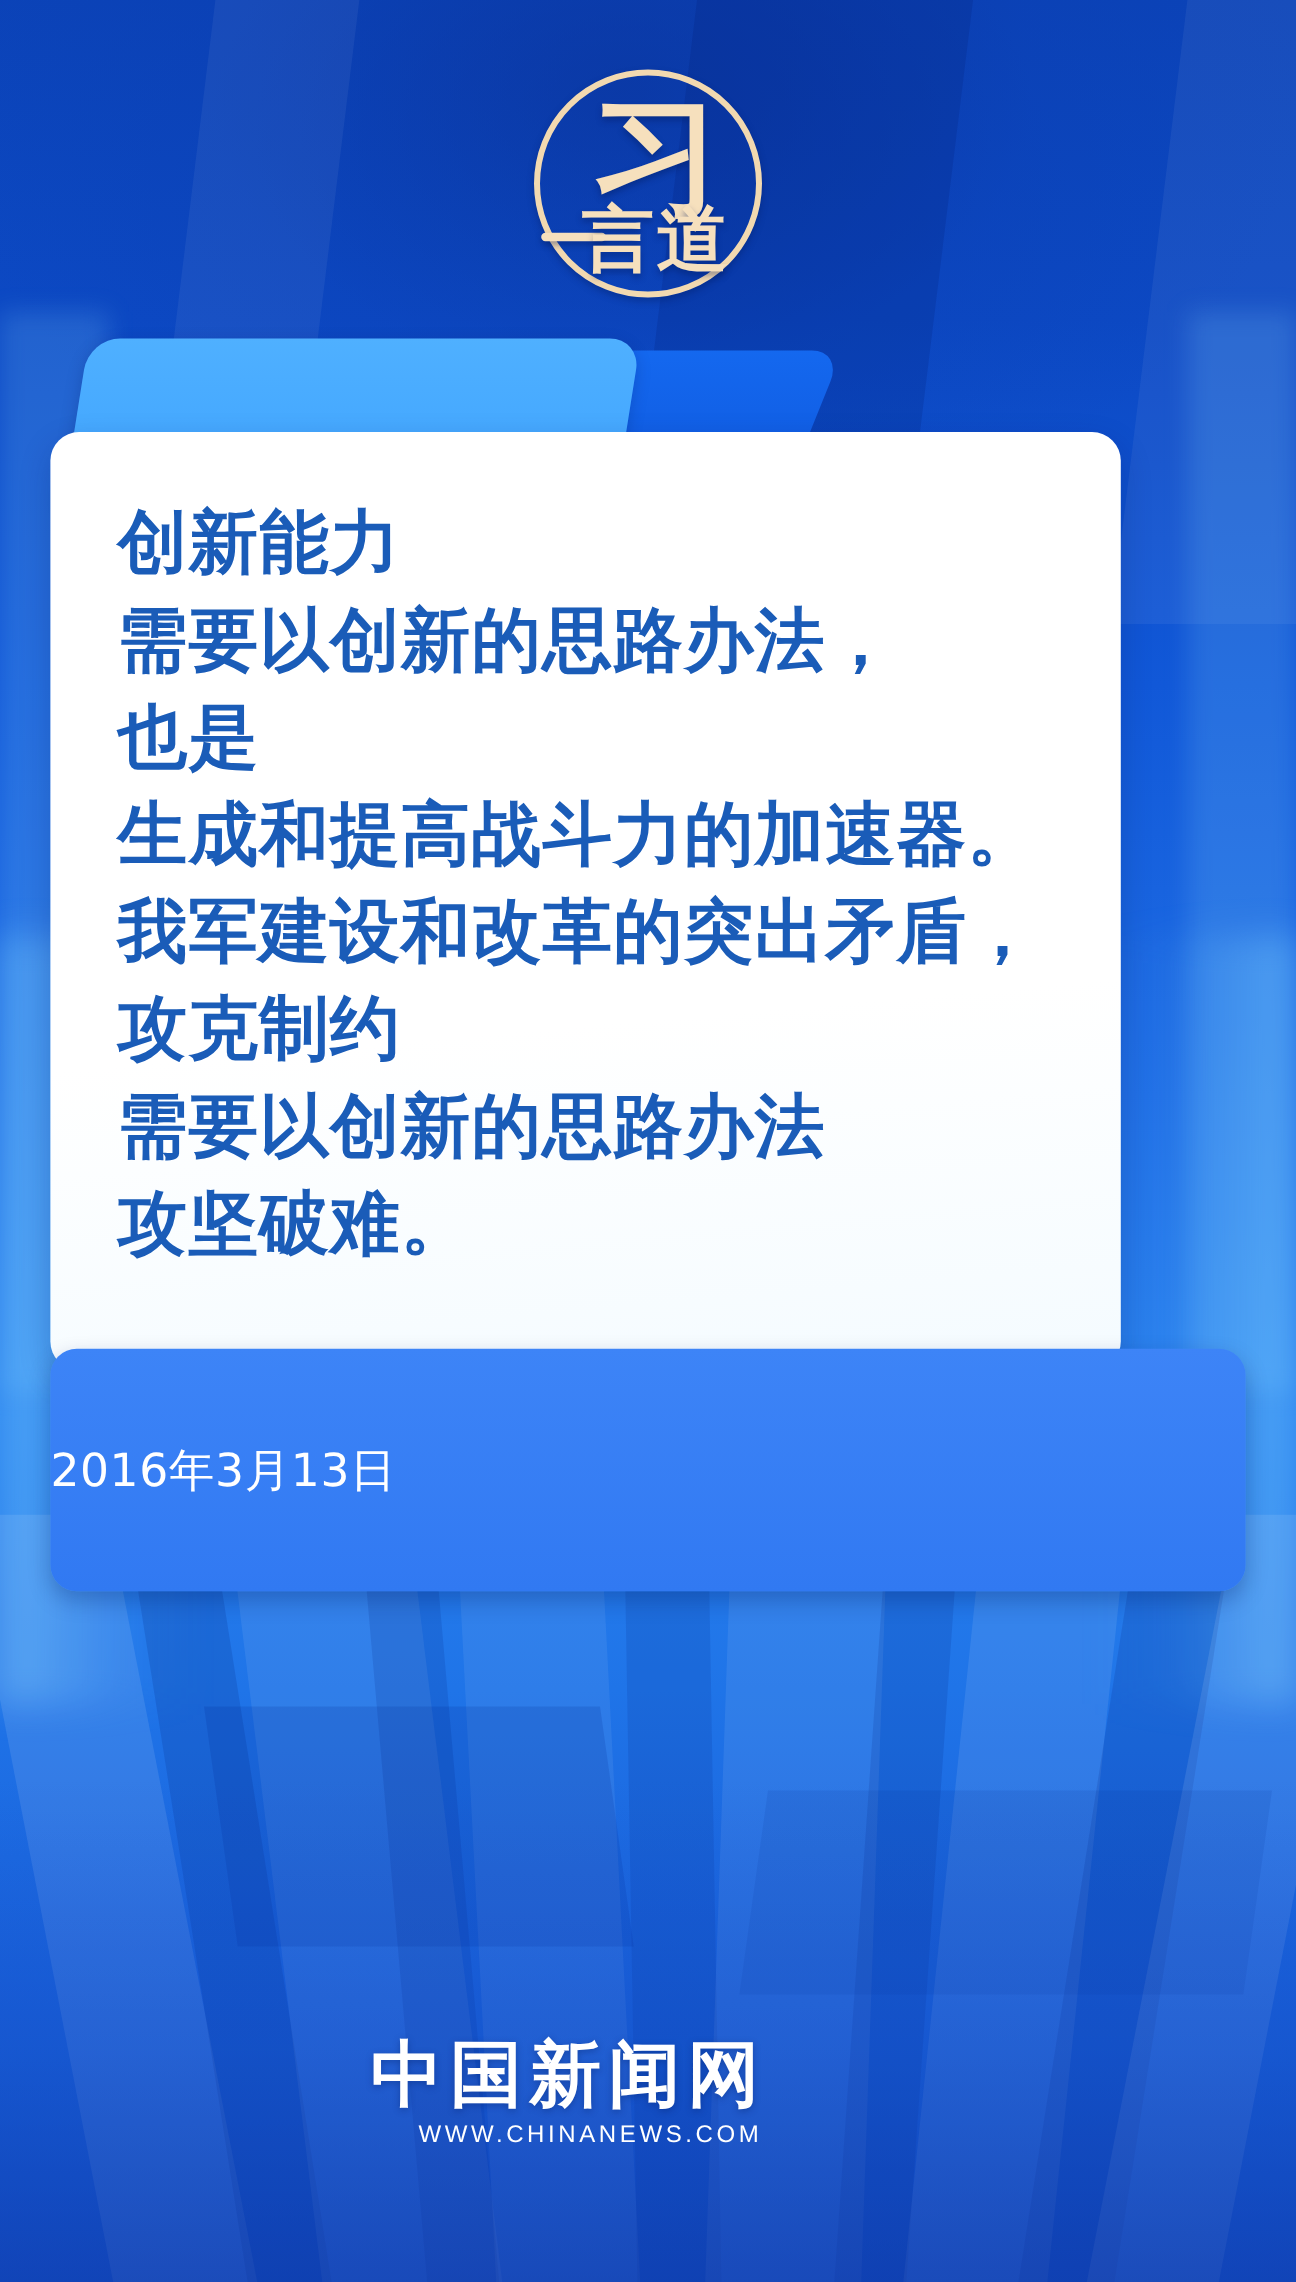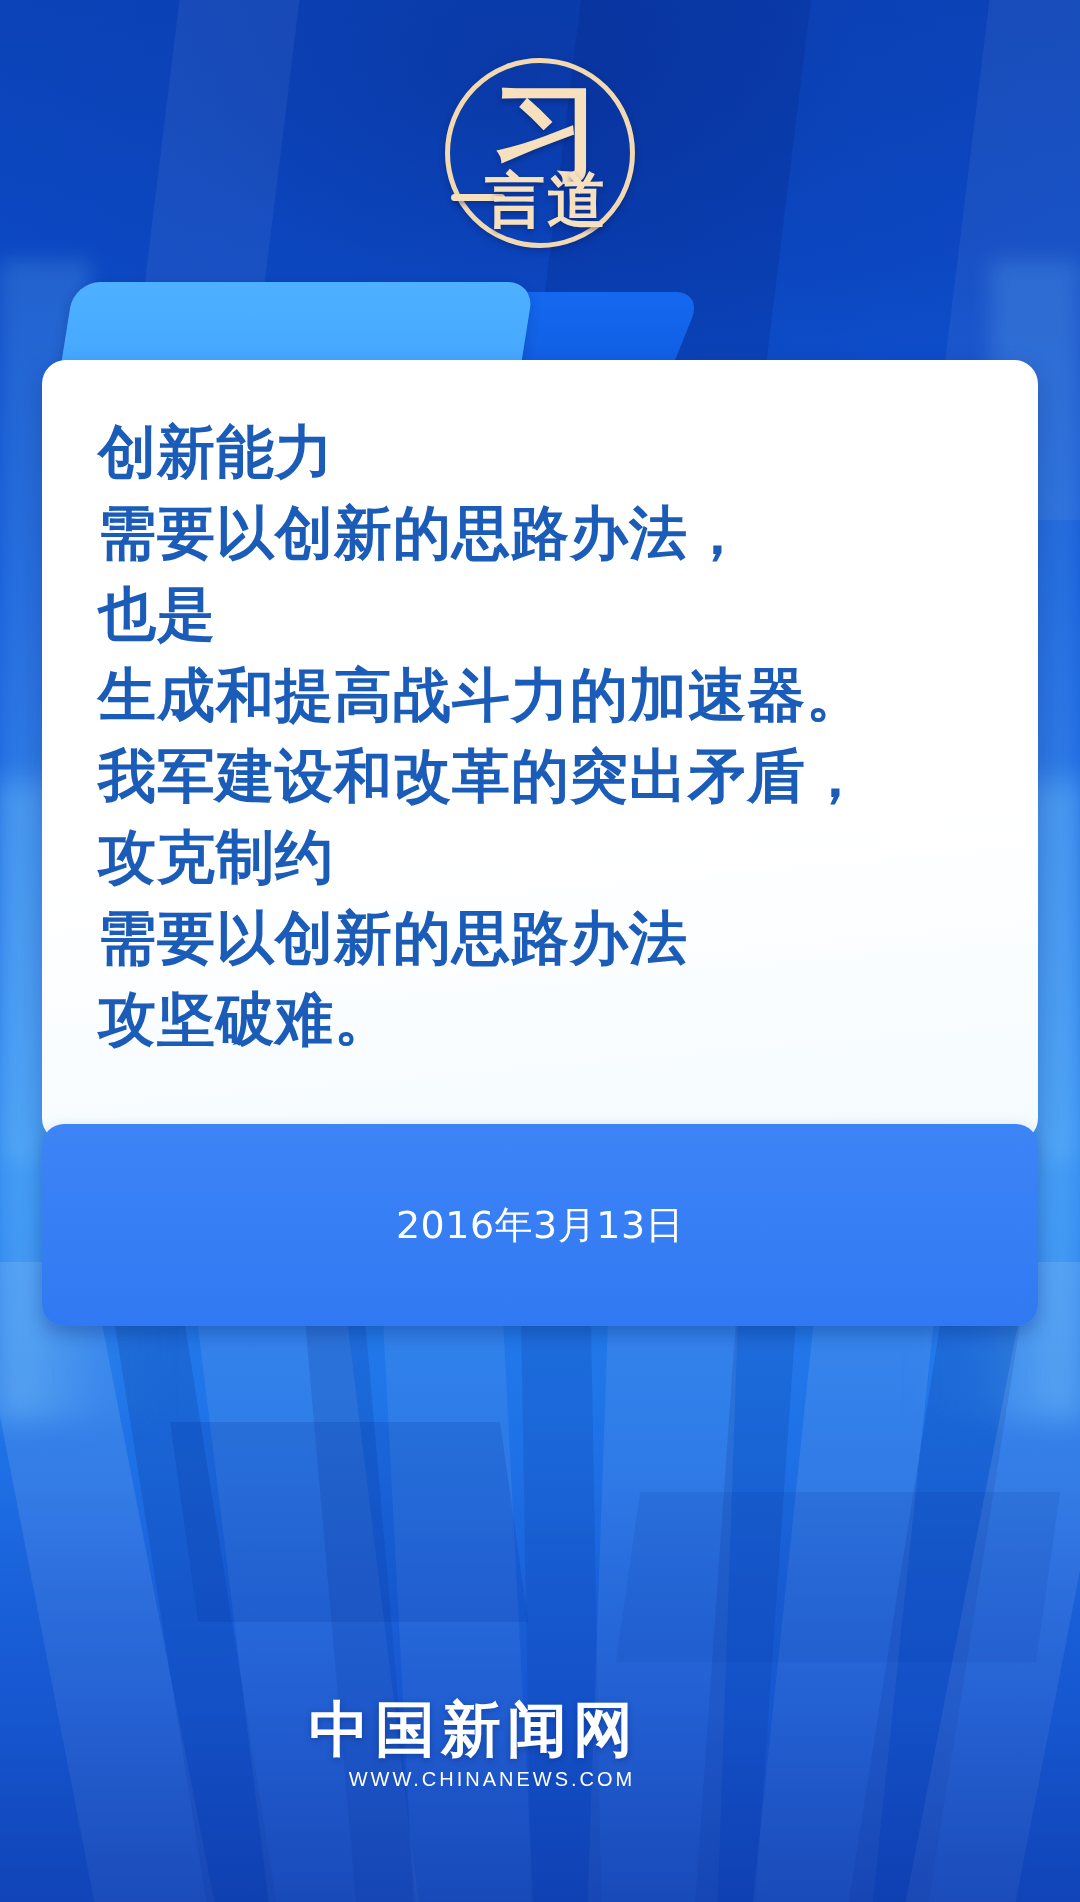--- a/index.html
+++ b/index.html
@@ -140,21 +140,21 @@
     background: linear-gradient(180deg, #1468ef 0%, #0f58dd 100%);
     border-radius: 26px 26px 0 0;
     transform: skewX(-22deg);
     transform-origin: bottom left;
   }
 
   .card {
     position: absolute;
     left: 42px;
     top: 360px;
-    width: 996px;
+    width: 892px;
     height: 782px;
     background: linear-gradient(175deg, #ffffff 0%, #ffffff 62%, #f4fbff 100%);
     border-radius: 24px;
     box-shadow: 0 10px 26px rgba(0,25,90,0.22);
     box-sizing: border-box;
     padding: 52px 56px 0 56px;
   }
 
   .quote {
     color: #1a5cb8;
@@ -171,21 +171,21 @@
     position: absolute;
     left: 42px;
     top: 1124px;
     width: 996px;
     height: 202px;
     background: linear-gradient(180deg, #3d84f7 0%, #3179f2 100%);
     border-radius: 22px;
     box-shadow: 0 8px 18px rgba(0,25,90,0.28);
     display: flex;
     flex-direction: column;
-    align-items: center;
+    align-items: flex-start;
     justify-content: center;
     box-sizing: border-box;
   }
   .caption-date {
     color: #ffffff;
     font-size: 38px;
     line-height: 52px;
     font-weight: 500;
     letter-spacing: 0.5px;
     font-family: "DejaVu Sans", "Liberation Sans", sans-serif;

